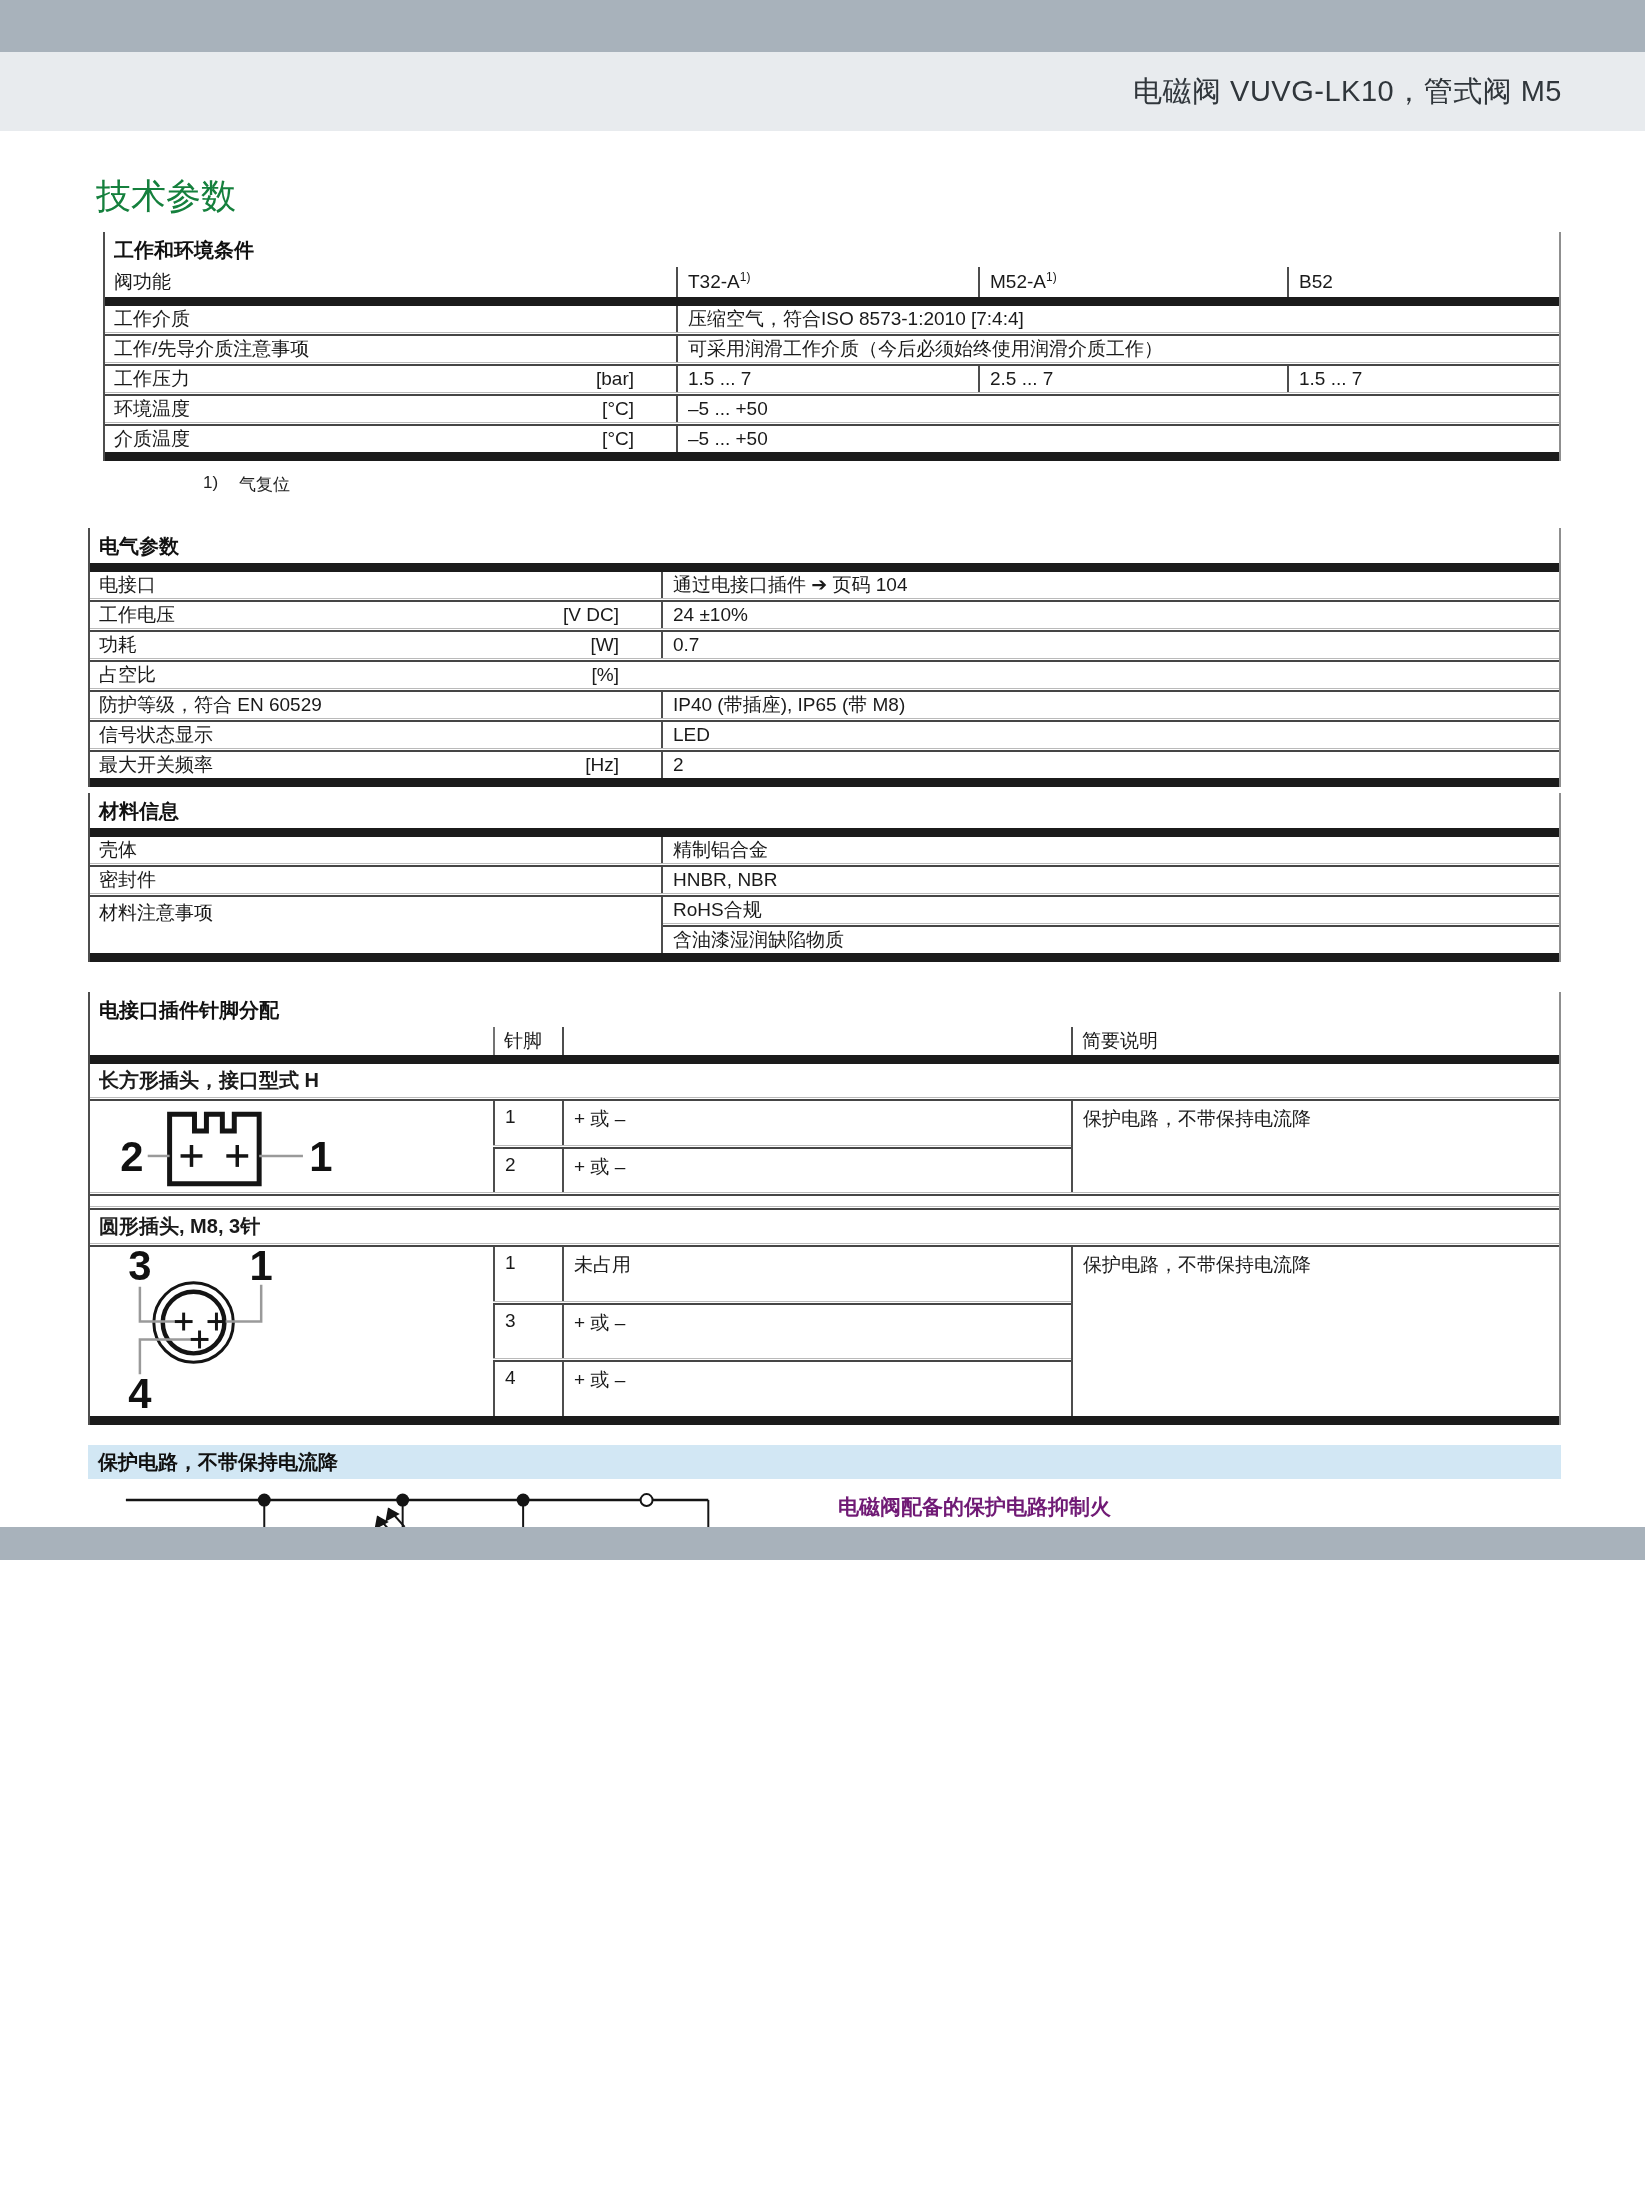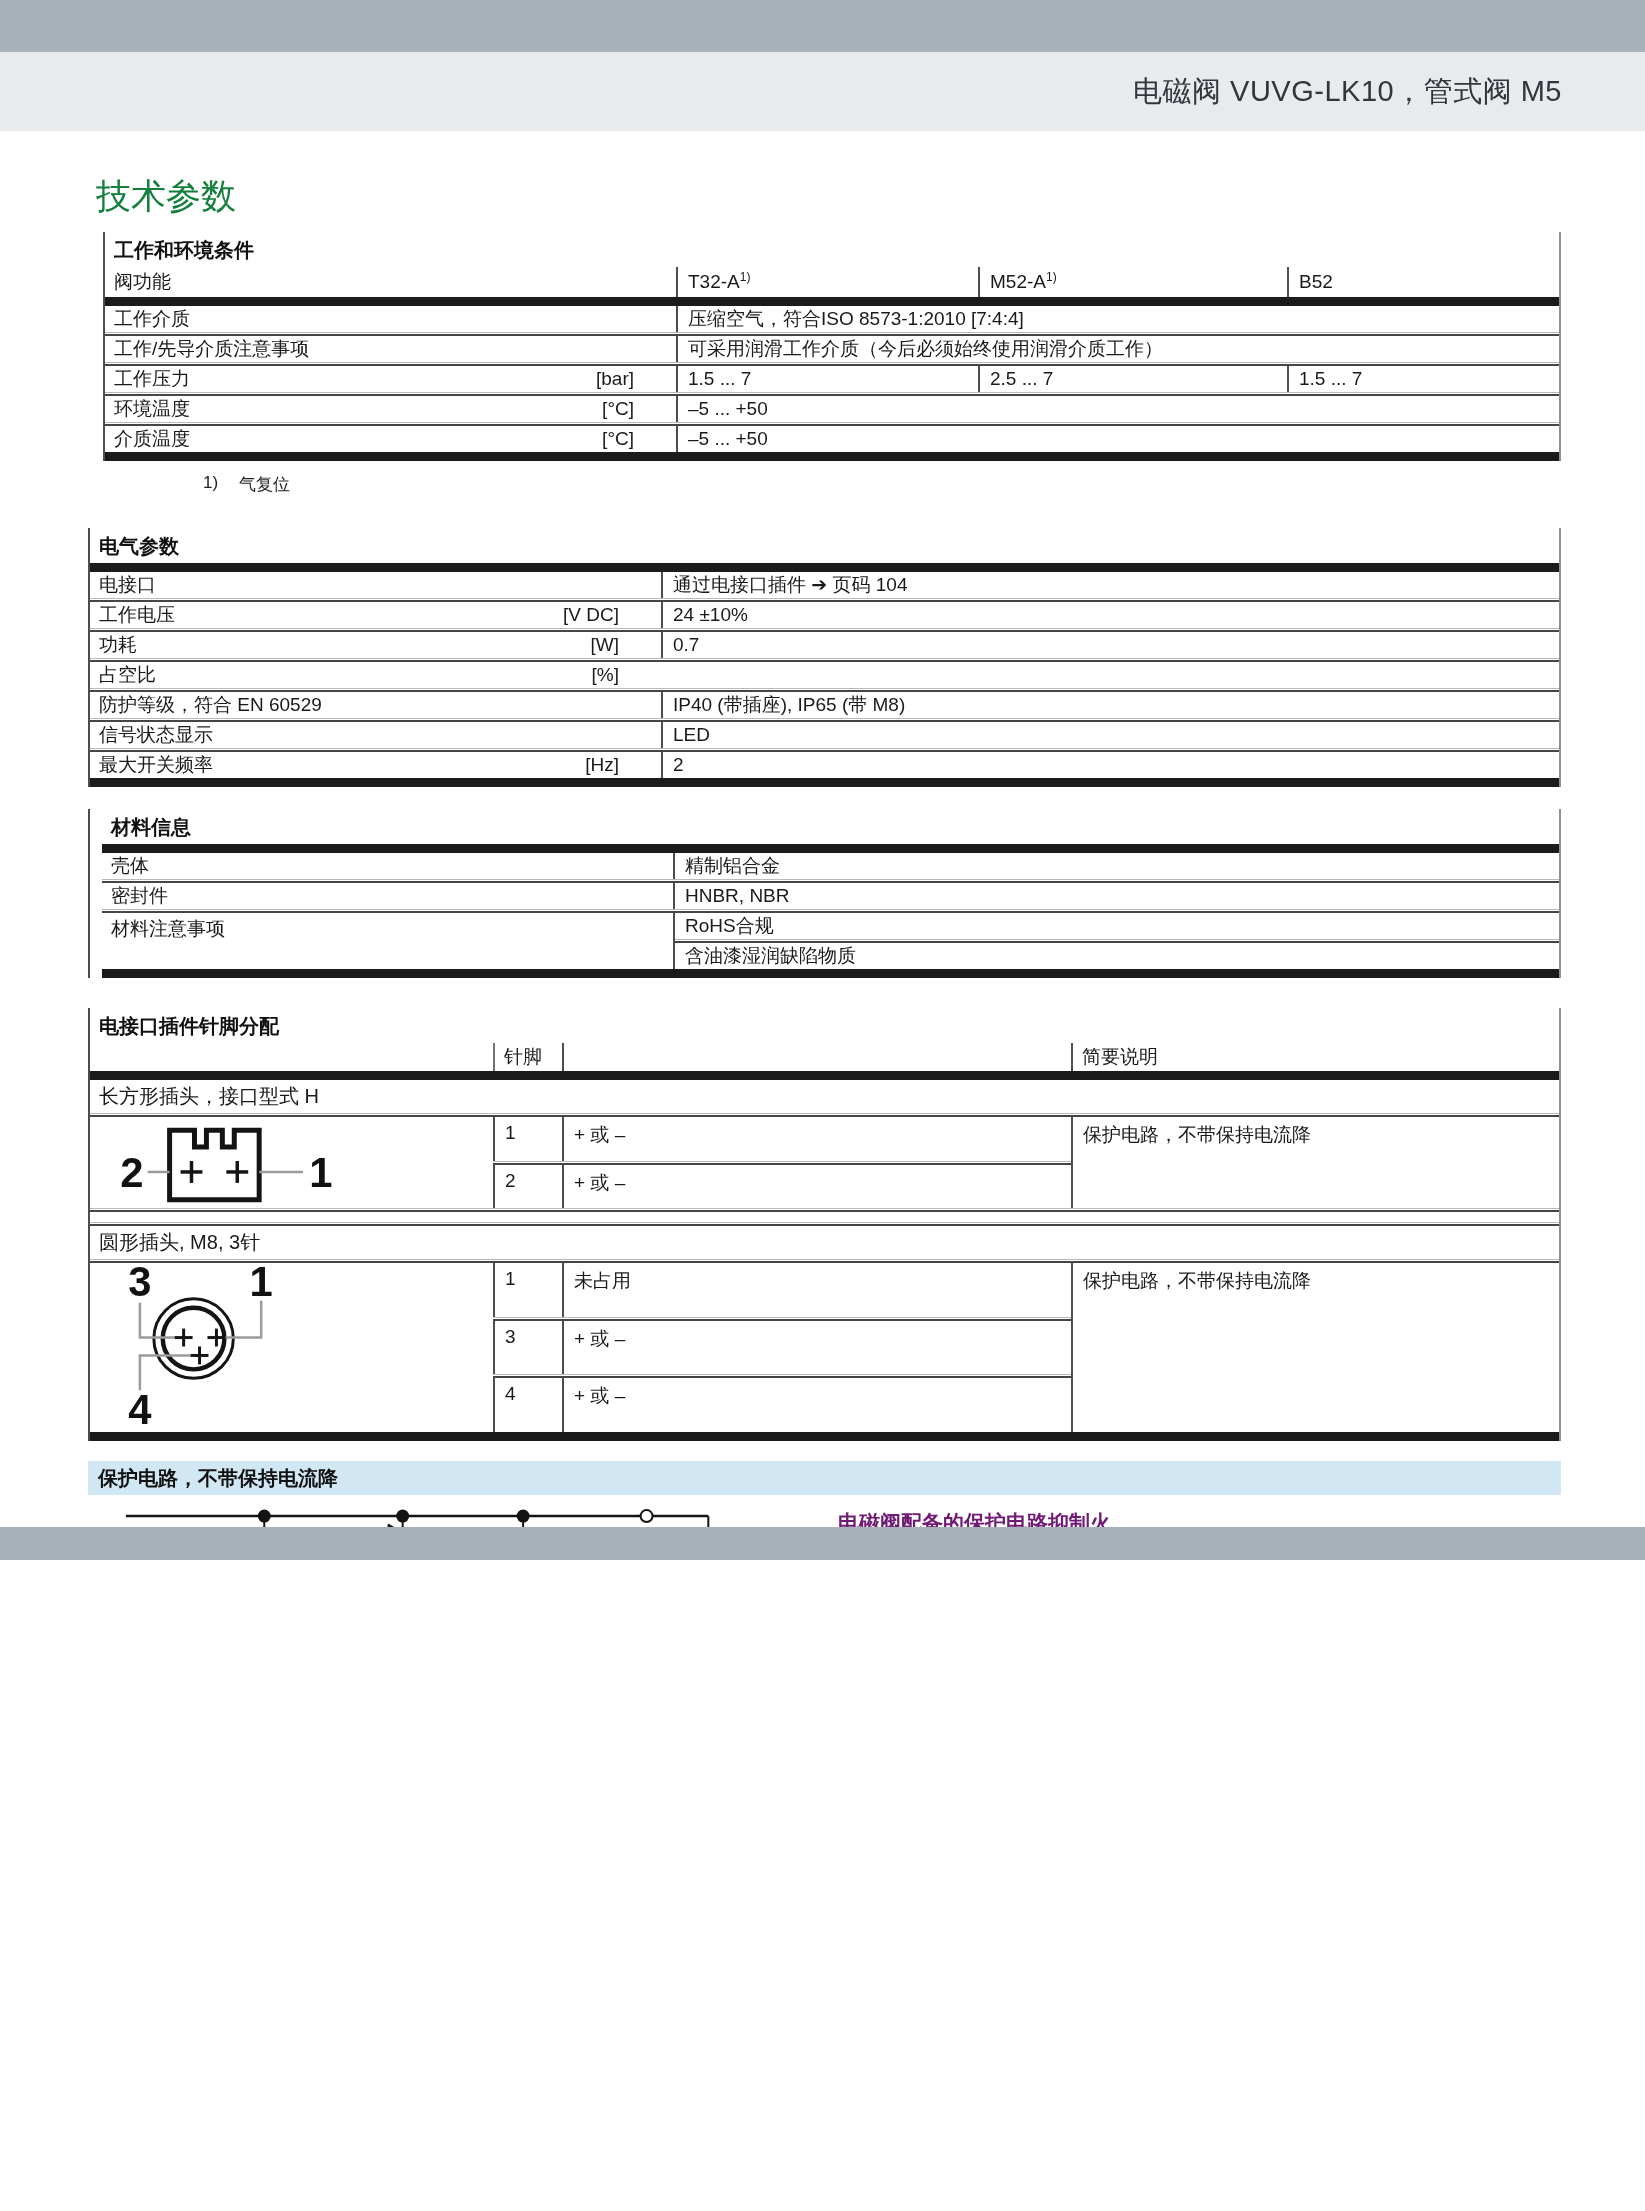--- a/index.html
+++ b/index.html
@@ -30,21 +30,21 @@
   .stack-col { flex:1; border-left:2px solid #4d4d4d; display:flex; flex-direction:column; }
   .stack-cell { min-height:25px; display:flex; align-items:center; padding-left:10px; }
   .row-stack .c-label { padding-top:3px; align-self:flex-start; min-height:25px; display:flex; align-items:center; }
 
   
   .hdr-row { display:flex; min-height:28px; font-size:19px; }
   .h-sp   { flex:0 0 403px; }
   .h-pin  { flex:0 0 69px;  border-left:2px solid #737373; display:flex; align-items:center; padding-left:9px; }
   .h-desc { flex:0 0 509px; border-left:2px solid #4d4d4d; }
   .h-note { flex:1; border-left:2px solid #4d4d4d; display:flex; align-items:center; padding-left:9px; }
-  .section-hdr { font-size:20px; font-weight:normal; padding:3px 0 3px 9px; min-height:27px; }
+  .section-hdr { font-size:20px; font-weight:bold; padding:3px 0 3px 9px; min-height:27px; }
   .pin-block { display:flex; font-size:19px; }
   .pin-block.rect { height:91px; }
   .pin-block.round { height:169px; }
   .pb-diagram { flex:0 0 403px; position:relative; }
   .pb-mid { flex:0 0 578px; display:flex; flex-direction:column; }
   .pin-row { flex:1; display:flex; }
   .pn { flex:0 0 69px; border-left:2px solid #4d4d4d; padding:5px 0 0 10px; }
   .pd { flex:1; border-left:2px solid #4d4d4d; padding:5px 0 0 10px; }
   .pb-note { flex:1; border-left:2px solid #4d4d4d; padding:5px 0 0 10px; }
   .spacer-row { height:10px; }
@@ -195,21 +195,21 @@
       <div class="row">
         <div class="c-label">最大开关频率</div>
         <div class="c-unit">[Hz]</div>
         <div class="c-val vfull">
             <span>2</span>
           </div>
       </div>
       <div class="bar"></div>
     </div>
 
-    <div class="tbl" style="margin-top:22px;padding-left:12px;">
+    <div class="tbl" style="margin-top:6px;">
       <div class="tbl-title">材料信息</div>
       <div class="bar"></div>
       <div class="row">
         <div class="c-label">壳体</div>
         <div class="c-unit"></div>
         <div class="c-val vfull">
             <span>精制铝合金</span>
           </div>
       </div>
       <div class="sep"></div>

